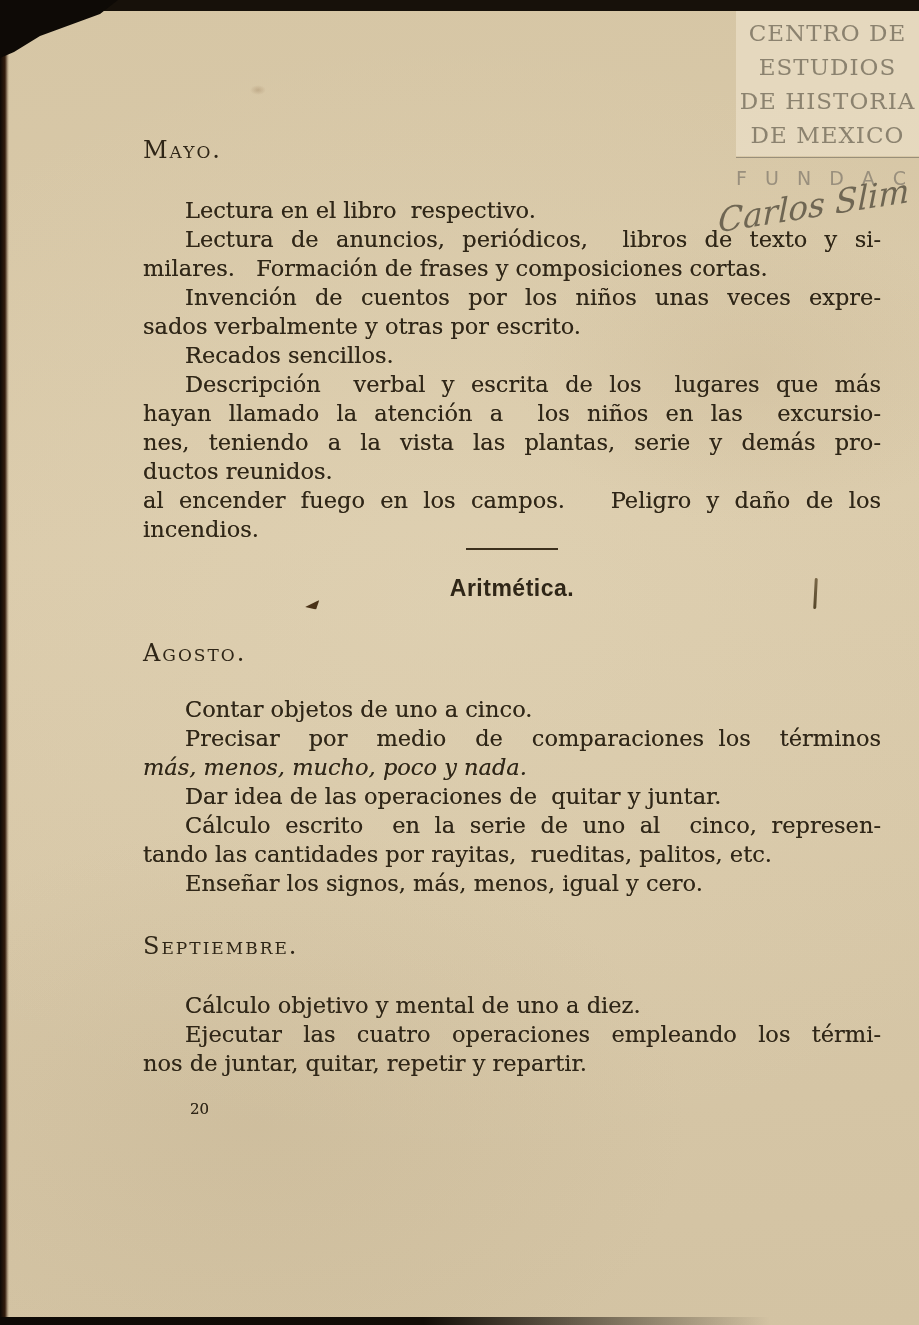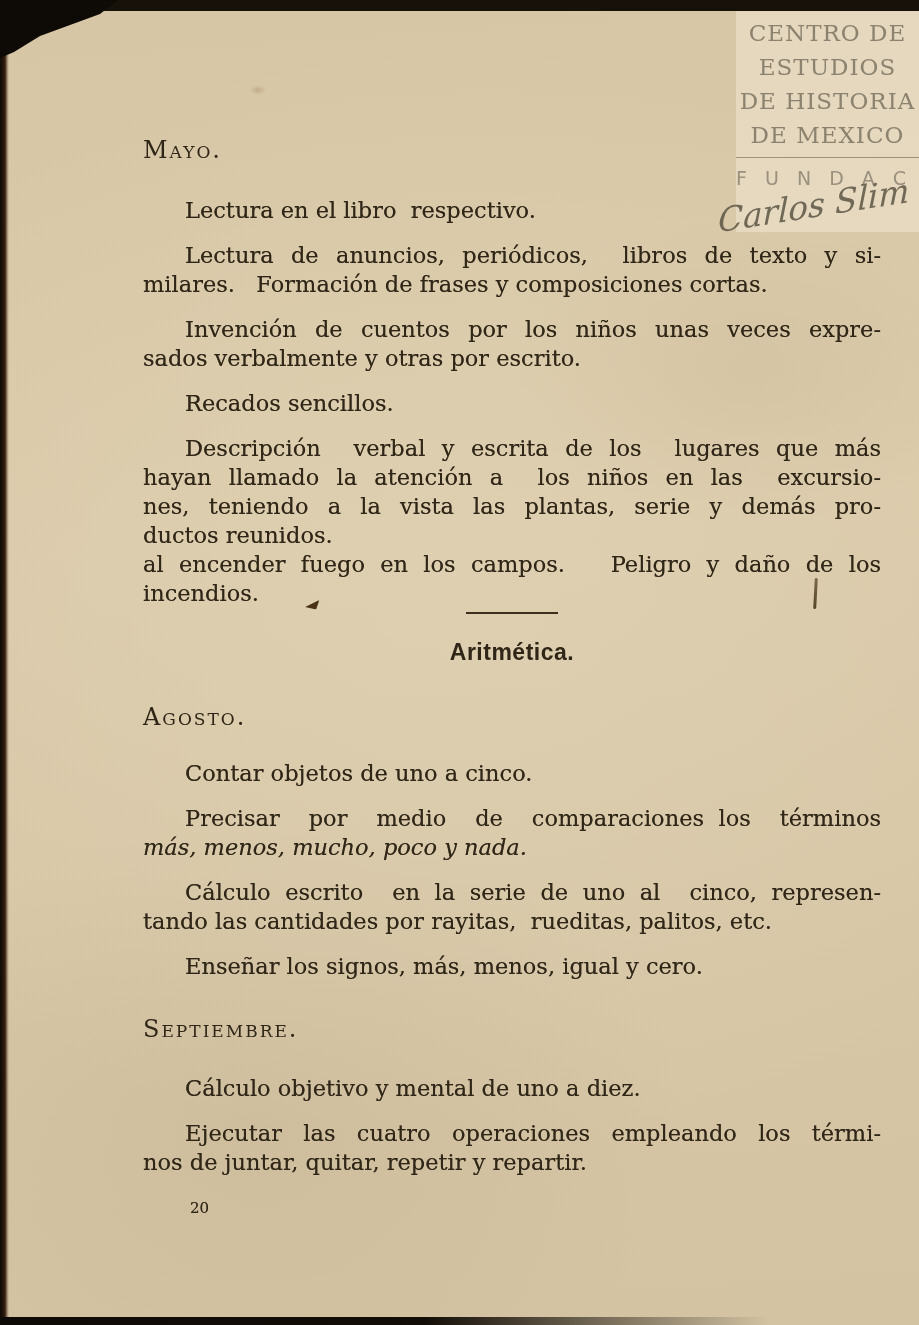--- a/index.html
+++ b/index.html
@@ -15,21 +15,21 @@
   }
   
   .edge-top{position:absolute;top:0;left:0;width:919px;height:11px;background:#17110a;z-index:6;}
   .edge-top-wedge{position:absolute;top:0;left:0;width:125px;height:60px;background:#0e0a06;z-index:6;
     clip-path:polygon(0 0,118px 0,100px 14px,40px 36px,14px 52px,0 58px);}
   .edge-left{position:absolute;top:0;left:0;width:9px;height:1325px;z-index:5;
     background:linear-gradient(to right,#0d0905 0%,#331d0e 55%,rgba(60,35,16,0.25) 85%,rgba(60,35,16,0) 100%);}
   .edge-bottom{position:absolute;bottom:0;left:0;width:770px;height:8px;z-index:6;
     background:linear-gradient(to right,#0e0a06 0%,#130d07 55%,rgba(19,13,7,0) 100%);}
   
-  .wm-box{position:absolute;top:0;right:0;width:183px;height:232px;z-index:4;
+  .wm-box{position:absolute;top:0;right:0;width:183px;height:156px;z-index:4;
     background:rgba(243,234,213,0.5);}
   .wm-lines{padding-top:16px;text-align:center;}
   .wm-line{font-family:"DejaVu Serif", serif;font-size:23px;line-height:34px;
     color:rgba(134,125,106,0.95);letter-spacing:1px;}
   .wm-rule{border-top:1.5px solid rgba(138,129,110,0.8);margin-top:5px;}
   .wm-foundation{font-family:"DejaVu Sans", sans-serif;font-size:19px;letter-spacing:6px;
     color:rgba(150,140,122,0.95);text-align:center;margin-top:9px;white-space:nowrap;}
   .signature{position:absolute;top:186px;right:8px;z-index:5;
     font-family:"DejaVu Serif", serif;font-style:italic;font-size:33px;
     color:rgba(92,85,68,0.85);transform:rotate(-9deg) skewX(-10deg);white-space:nowrap;}
@@ -39,21 +39,21 @@
     letter-spacing:2px;font-weight:400;}
   .h-month.mayo{margin-top:136px;margin-bottom:32px;}
   .h-month.agosto{margin-top:36px;}
   .h-month.septiembre{margin-top:34px;}
   .h-subject{font-family:Liberation Sans, sans-serif;font-weight:700;font-size:23px;
     line-height:30px;text-align:center;margin-top:23px;letter-spacing:0.5px;}
   .para{margin:0;}
   .para + .para .line.first, .para .line.first{ }
   .line{font-size:22.5px;line-height:29px;white-space:pre-wrap;
     text-shadow:0 0 0.5px rgba(47,38,23,0.6);}
-  .line.first{text-indent:42px;margin-top:16px;}
+  .line.first{text-indent:42px;}
   .line.just{text-align:justify;text-align-last:justify;}
   .line.italic{font-style:italic;}
   .divider{width:92px;border-top:2.5px solid #3c301d;margin:4px auto 0 auto;height:0;}
   .first-after-heading{margin-top:28px;}
   .first-after-sept{margin-top:31px;}
   .page-number{font-size:15px;margin-top:16px;padding-left:47px;line-height:30px;
     text-shadow:0 0 0.5px rgba(47,38,23,0.6);}
   
   .ink-speck{position:absolute;left:305px;top:601px;width:15px;height:9px;z-index:4;
     background:#4a3217;clip-path:polygon(0 55%,100% 0,70% 100%);transform:rotate(-8deg);}
@@ -113,20 +113,23 @@
     <div class="h-subject">Aritmética.</div>
     <div class="h-month agosto">Agosto.</div>
     <div class="para first-after-heading">
       <div class="line first">Contar objetos de uno a cinco.</div>
     </div>
     <div class="para">
       <div class="line first just">Precisar  por  medio  de  comparaciones los  términos</div>
       <div class="line italic">más, menos, mucho, poco y nada.</div>
     </div>
     <div class="para">
+      <div class="line first">Dar idea de las operaciones de  quitar y juntar.</div>
+    </div>
+    <div class="para">
       <div class="line first just">Cálculo escrito  en la serie de uno al  cinco, represen-</div>
       <div class="line">tando las cantidades por rayitas,  rueditas, palitos, etc.</div>
     </div>
     <div class="para">
       <div class="line first">Enseñar los signos, más, menos, igual y cero.</div>
     </div>
     <div class="h-month septiembre">Septiembre.</div>
     <div class="para first-after-sept">
       <div class="line first">Cálculo objetivo y mental de uno a diez.</div>
     </div>

